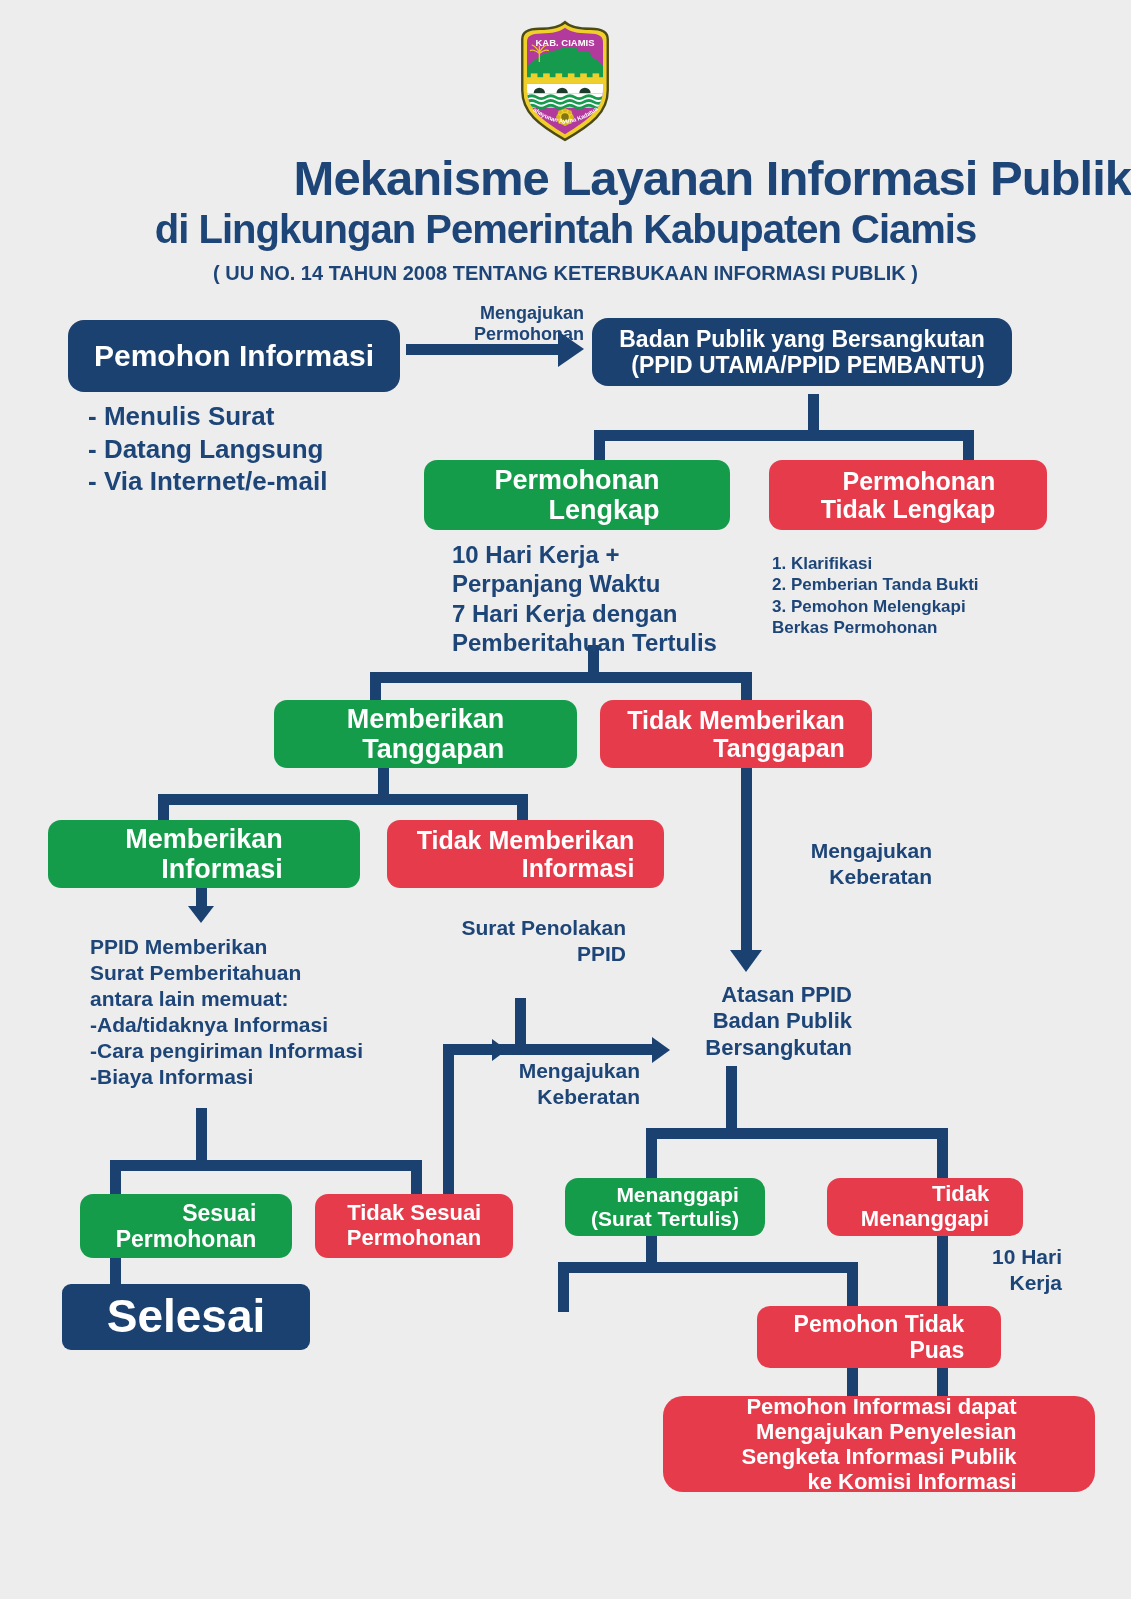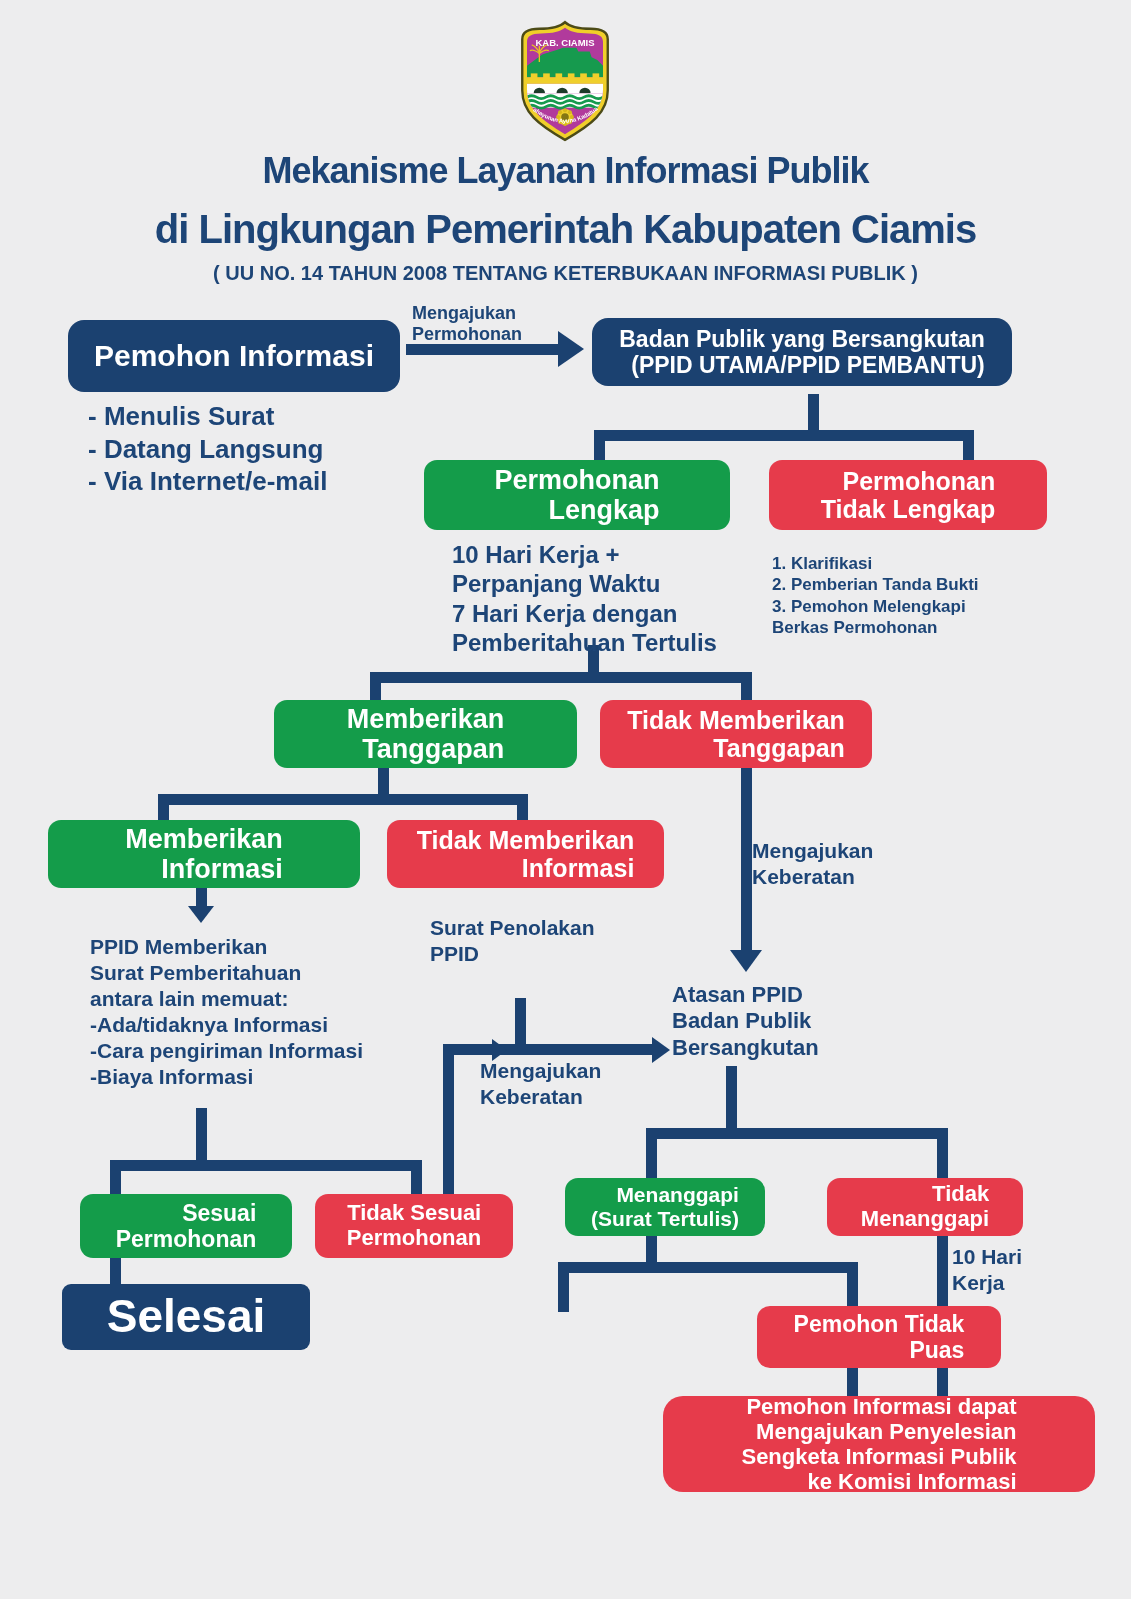--- a/index.html
+++ b/index.html
@@ -15,23 +15,23 @@
     text-align:right; color:#fff; font-weight:700; white-space:pre-line;
     border-radius:13px; line-height:1.13; z-index:3;
   }
   .navy{background:var(--navy);} .green{background:var(--green);} .red{background:var(--red);}
   .line{position:absolute; background:var(--navy); z-index:1;}
   .tri{position:absolute; width:0; height:0; z-index:1;}
   .txt{
     position:absolute; color:var(--title); font-weight:700; white-space:pre-line;
     line-height:1.24; z-index:2;
   }
-  .c{text-align:left;}
-  .title1{position:absolute; left:0; right:0; top:150px; text-align:center;
-    font-size:36px; font-weight:700; color:var(--title); letter-spacing:-1px; z-index:2;}
+  .c{text-align:right;}
+  .title1{position:absolute; left:0; right:0; top:150px; text-align:right;
+    font-size:49px; font-weight:700; color:var(--title); letter-spacing:-1px; z-index:2;}
   .title2{position:absolute; left:0; right:0; top:207px; text-align:center;
     font-size:40px; font-weight:700; color:var(--title); letter-spacing:-1px; z-index:2;}
   .title3{position:absolute; left:0; right:0; top:262px; text-align:center;
     font-size:20px; font-weight:700; color:var(--title); z-index:2;}
 </style>
 </head>
 <body>
 
 <div class="canvas">
 

